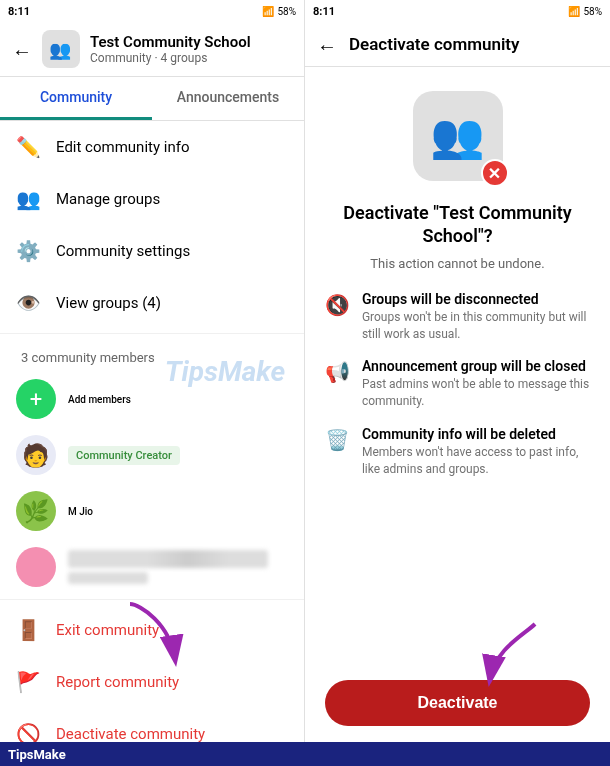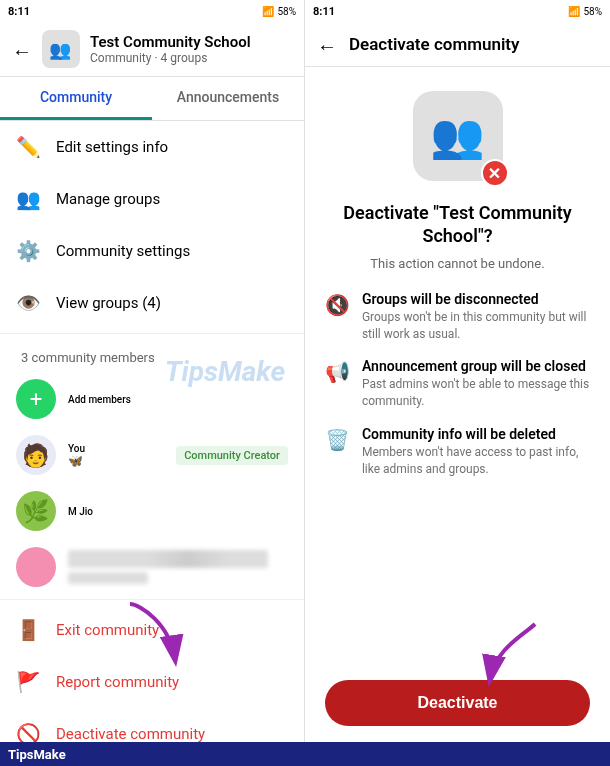--- a/index.html
+++ b/index.html
@@ -324,21 +324,21 @@
     </div>
 
     <div class="tabs">
       <div class="tab active">Community</div>
       <div class="tab">Announcements</div>
     </div>
 
     <div class="menu-list">
       <div class="menu-item">
         <span class="menu-icon">✏️</span>
-        <span class="menu-label">Edit settings info</span>
+        <span class="menu-label">Edit community info</span>
       </div>
       <div class="menu-item">
         <span class="menu-icon">👥</span>
         <span class="menu-label">Manage groups</span>
       </div>
       <div class="menu-item">
         <span class="menu-icon">⚙️</span>
         <span class="menu-label">Community settings</span>
       </div>
       <div class="menu-item">
@@ -352,24 +352,20 @@
 
       <div class="member-item">
         <div class="member-avatar green" style="font-size:22px;">+</div>
         <div class="member-info">
           <div class="member-name">Add members</div>
         </div>
       </div>
 
       <div class="member-item">
         <div class="member-avatar" style="background:#e8eaf6; font-size:22px;">🧑</div>
-        <div class="member-info">
-          <div class="member-name">You</div>
-          <div class="member-status">🦋</div>
-        </div>
         <span class="creator-badge">Community Creator</span>
       </div>
 
       <div class="member-item">
         <div class="member-avatar nature" style="font-size:22px;">🌿</div>
         <div class="member-info">
           <div class="member-name">M Jio</div>
         </div>
       </div>
 

